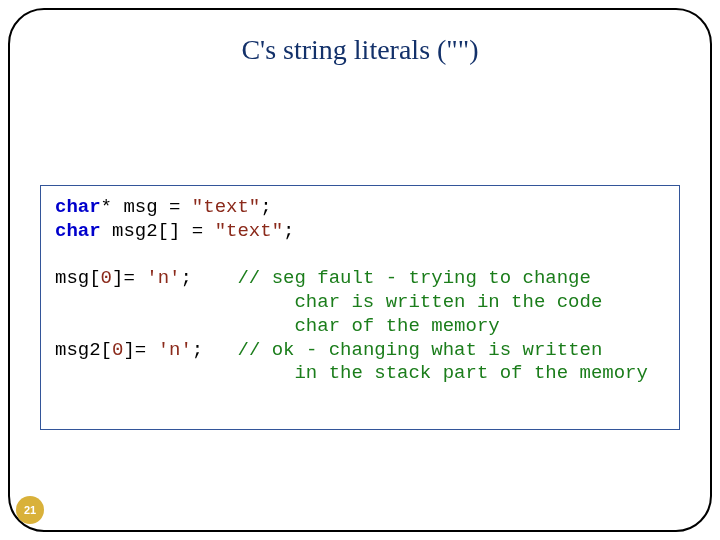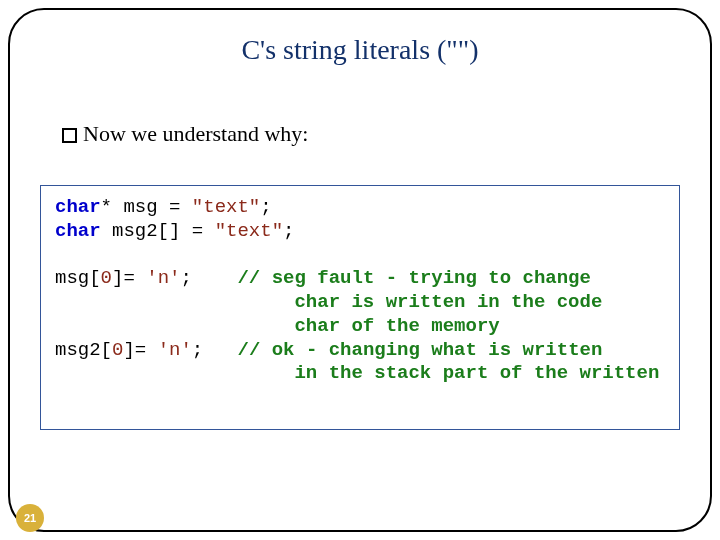--- a/index.html
+++ b/index.html
@@ -67,25 +67,25 @@
     padding: 10px 14px 10px 14px;
     font-family: Consolas, "Courier New", monospace;
     font-size: 19px;
     line-height: 1.25;
     color: #000;
     white-space: pre;
   }
   .code-box .kw { color: #0000cc; font-weight: bold; }
   .code-box .str { color: #8b2a1b; }
   .code-box .num { color: #8b2a1b; }
-  .code-box .cm  { color: #1b7d1b; font-weight: bold; }
+  .code-box .cm  { color: #1b7d1b; }
   .page-badge {
     position: absolute;
     left: 16px;
-    bottom: 8px;
+    bottom: 16px;
     width: 28px;
     height: 28px;
     border-radius: 50%;
     background: #d9b13a;
     color: #fff;
     font-family: Arial, Helvetica, sans-serif;
     font-size: 11px;
     font-weight: bold;
     display: flex;
     align-items: center;
@@ -93,30 +93,26 @@
   }
 </style>
 </head>
 <body>
 
 <div class="slide">
   <div class="slide-border"></div>
 
   <div class="title">C's  string literals ("")</div>
 
-  <div class="bullet-row">
-    <span class="bullet-box"></span>
-    <span>Now we understand why:</span>
-  </div>
 
   <div class="code-box"><span class="kw">char</span><span>* msg = </span><span class="str">"text"</span><span>;</span>
 <span class="kw">char</span><span> msg2[] = </span><span class="str">"text"</span><span>;</span>
 
 <span>msg[</span><span class="num">0</span><span>]= </span><span class="str">'n'</span><span>;</span><span>    </span><span class="cm">// seg fault - trying to change</span>
 <span>                     </span><span class="cm">char is written in the code</span>
 <span>                     </span><span class="cm">char of the memory</span>
 <span>msg2[</span><span class="num">0</span><span>]= </span><span class="str">'n'</span><span>;</span><span>   </span><span class="cm">// ok - changing what is written</span>
-<span>                     </span><span class="cm">in the stack part of the written</span></div>
+<span>                     </span><span class="cm">in the stack part of the memory</span></div>
 
   <div class="page-badge">
     <span>21</span>
   </div>
 </div>
 
 </body></html>

